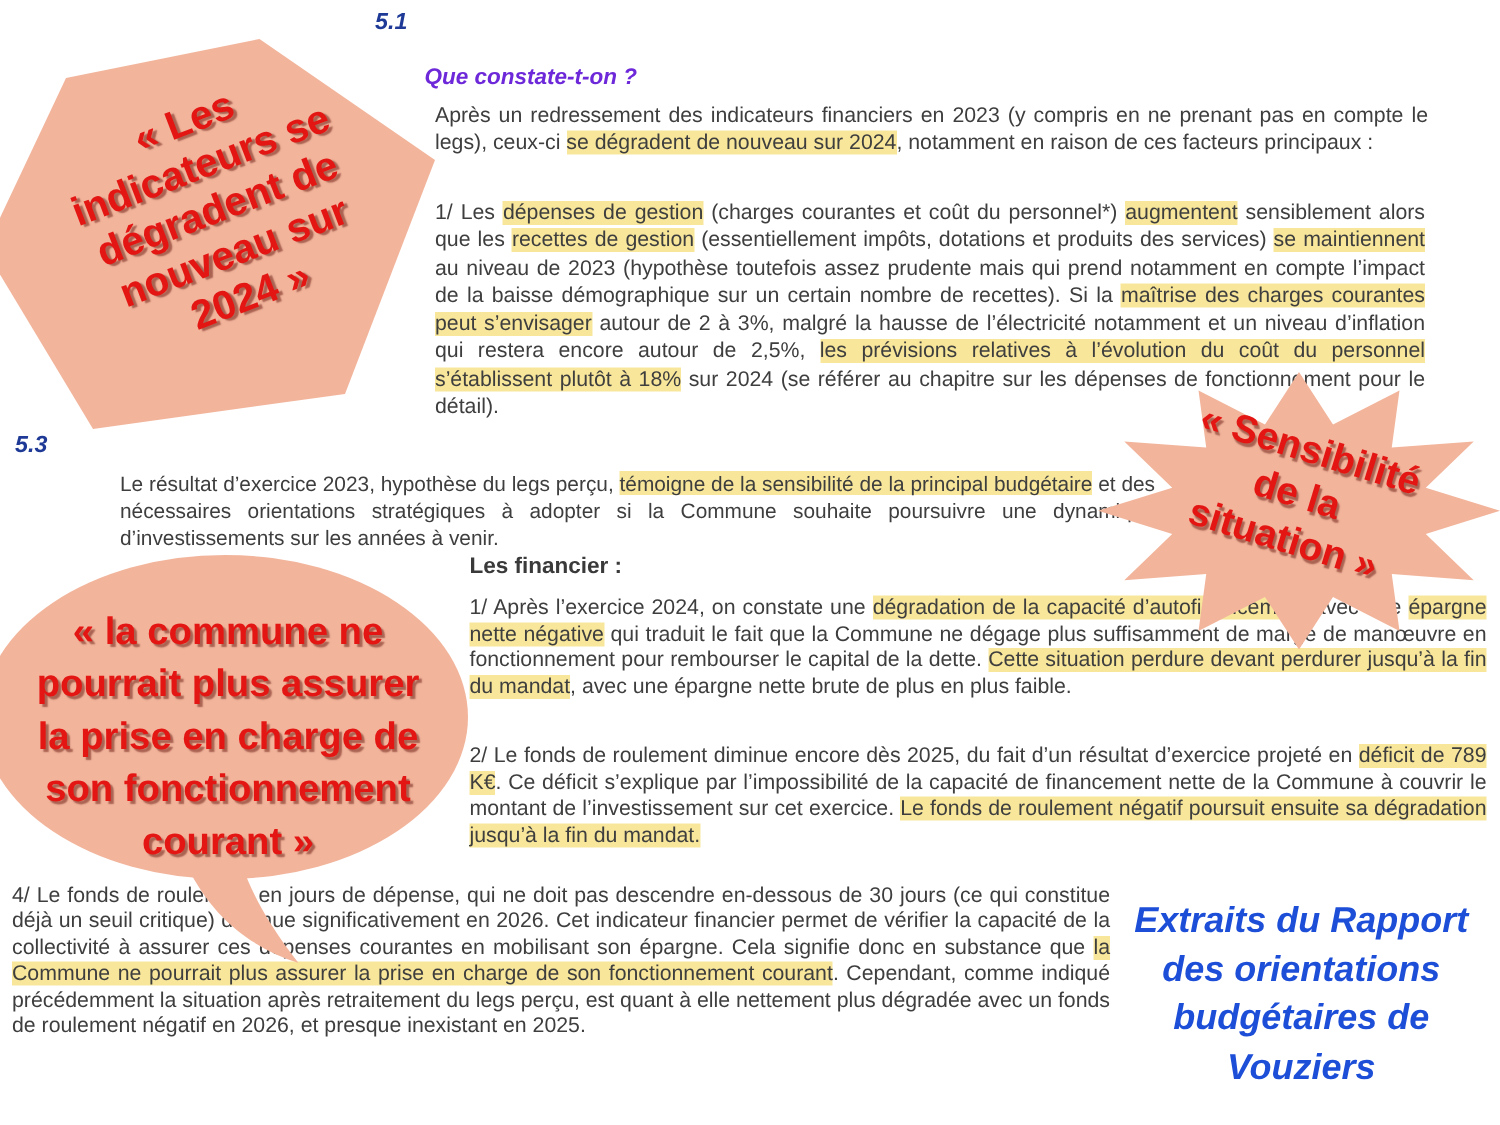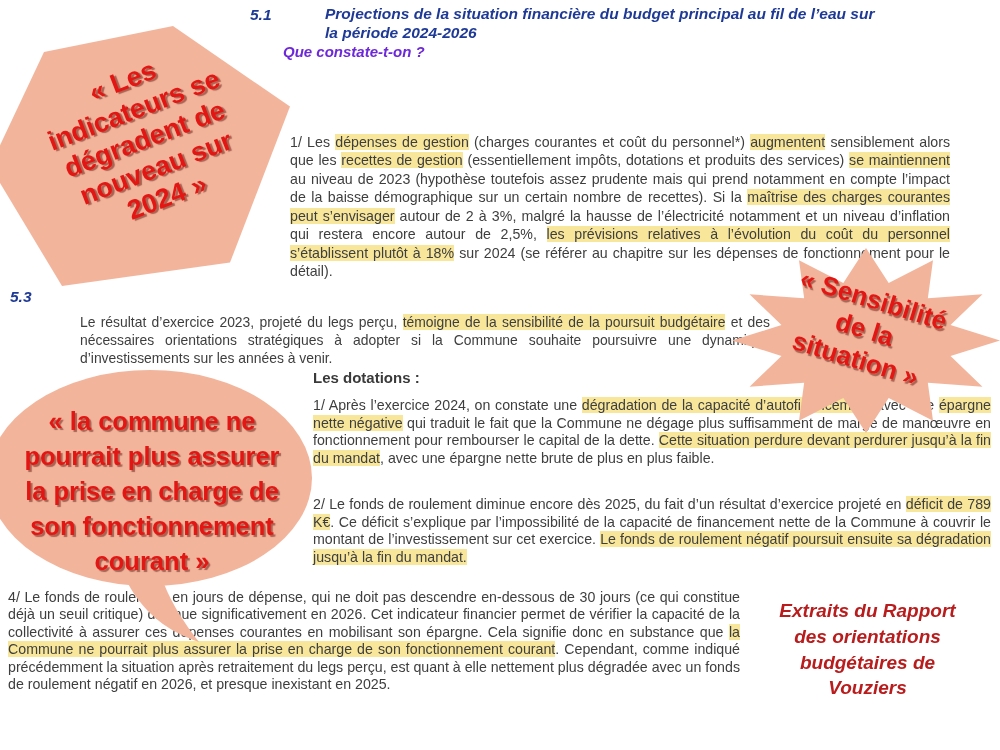--- a/index.html
+++ b/index.html
@@ -9,41 +9,41 @@
   .doc-heading { color:#1e3a96; font-weight:bold; font-style:italic; font-size:15.5px; line-height:1.25; }
   .sub-heading { color:#6d28d9; font-weight:bold; font-style:italic; font-size:15px; }
   .bold-heading { color:#3a3a3a; font-weight:bold; font-size:15px; }
   .para { font-size:14.2px; line-height:1.3; color:#3e3e3e; text-align:justify; z-index:1; }
   .para .hl { background:#f8e79b; }
   .callout-text { color:#e41613; font-weight:bold; text-align:center; white-space:pre-line;
                   text-shadow:2px 2px 1px rgba(110,30,20,0.55); z-index:6; }
   .shape { z-index:5; }
   .salmon-poly { background:#f2b59c;
                  clip-path:polygon(0% 54%, 18% 10%, 61% 0%, 100% 31%, 80% 91%, 24% 100%); }
-  .source-note { color:#b91c1c; font-weight:bold; font-style:italic; font-size:19px;
+  .source-note { color:#1d4ed8; font-weight:bold; font-style:italic; font-size:24px;
                  line-height:1.36; text-align:center; white-space:pre-line; z-index:2; }
 </style>
 </head>
 <body>
 
 <div class="abs" style="left:0;top:0;width:1000px;height:554px;">
 
   <div class="abs doc-heading" style="left:250px;top:5px;">5.1</div>
-  <div class="abs doc-heading" style="left:325px;top:4px;width:552px;">Projections de la situation financière du budget principal au fil de l’eau sur la période 2024-2026</div>
 
   <div class="abs sub-heading" style="left:283px;top:43px;">Que constate-t-on ?</div>
 
+  <div class="abs para" style="left:290px;top:68px;width:662px;"><span>Après un redressement des indicateurs financiers en 2023 (y compris en ne prenant pas en compte le legs), ceux-ci </span><span class="hl">se dégradent de nouveau sur 2024</span><span>, notamment en raison de ces facteurs principaux :</span></div>
 
   <div class="abs para" style="left:290px;top:133px;width:660px;"><span>1/ Les </span><span class="hl">dépenses de gestion</span><span> (charges courantes et coût du personnel*) </span><span class="hl">augmentent</span><span> sensiblement alors que les </span><span class="hl">recettes de gestion</span><span> (essentiellement impôts, dotations et produits des services) </span><span class="hl">se maintiennent</span><span> au niveau de 2023 (hypothèse toutefois assez prudente mais qui prend notamment en compte l’impact de la baisse démographique sur un certain nombre de recettes). Si la </span><span class="hl">maîtrise des charges courantes peut s’envisager</span><span> autour de 2 à 3%, malgré la hausse de l’électricité notamment et un niveau d’inflation qui restera encore autour de 2,5%, </span><span class="hl">les prévisions relatives à l’évolution du coût du personnel s’établissent plutôt à 18%</span><span> sur 2024 (se référer au chapitre sur les dépenses de fonctionnement pour le détail).</span></div>
 
   <div class="abs doc-heading" style="left:10px;top:287px;">5.3</div>
 
-  <div class="abs para" style="left:80px;top:313px;width:690px;font-size:13.9px;"><span>Le résultat d’exercice 2023, projeté du legs perçu, </span><span class="hl">témoigne de la sensibilité de la poursuit budgétaire</span><span> et des nécessaires orientations stratégiques à adopter si la Commune souhaite poursuivre une dynamique d’investissements sur les années à venir.</span></div>
+  <div class="abs para" style="left:80px;top:313px;width:690px;font-size:13.9px;"><span>Le résultat d’exercice 2023, hypothèse du legs perçu, </span><span class="hl">témoigne de la sensibilité de la principal budgétaire</span><span> et des nécessaires orientations stratégiques à adopter si la Commune souhaite poursuivre une dynamique d’investissements sur les années à venir.</span></div>
 
-  <div class="abs bold-heading" style="left:313px;top:369px;">Les dotations :</div>
+  <div class="abs bold-heading" style="left:313px;top:369px;">Les financier :</div>
 
   <div class="abs para" style="left:313px;top:397px;width:678px;line-height:1.24;"><span>1/ Après l’exercice 2024, on constate une </span><span class="hl">dégradation de la capacité d’autofinancement</span><span> avec une </span><span class="hl">épargne nette négative</span><span> qui traduit le fait que la Commune ne dégage plus suffisamment de marge de manœuvre en fonctionnement pour rembourser le capital de la dette. </span><span class="hl">Cette situation perdure devant perdurer jusqu’à la fin du mandat</span><span>, avec une épargne nette brute de plus en plus faible.</span></div>
 
   <div class="abs para" style="left:313px;top:496px;width:678px;line-height:1.24;"><span>2/ Le fonds de roulement diminue encore dès 2025, du fait d’un résultat d’exercice projeté en </span><span class="hl">déficit de 789 K€</span><span>. Ce déficit s’explique par l’impossibilité de la capacité de financement nette de la Commune à couvrir le montant de l’investissement sur cet exercice. </span><span class="hl">Le fonds de roulement négatif poursuit ensuite sa dégradation jusqu’à la fin du mandat.</span></div>
 
   <div class="abs para" style="left:8px;top:589px;width:732px;line-height:1.23;"><span>4/ Le fonds de roulement en jours de dépense, qui ne doit pas descendre en-dessous de 30 jours (ce qui constitue déjà un seuil critique) diminue significativement en 2026. Cet indicateur financier permet de vérifier la capacité de la collectivité à assurer ces dépenses courantes en mobilisant son épargne. Cela signifie donc en substance que </span><span class="hl">la Commune ne pourrait plus assurer la prise en charge de son fonctionnement courant</span><span>. Cependant, comme indiqué précédemment la situation après retraitement du legs perçu, est quant à elle nettement plus dégradée avec un fonds de roulement négatif en 2026, et presque inexistant en 2025.</span></div>
 
   <div class="abs source-note" style="left:740px;top:598px;width:255px;">Extraits du Rapport
 des orientations
 budgétaires de

